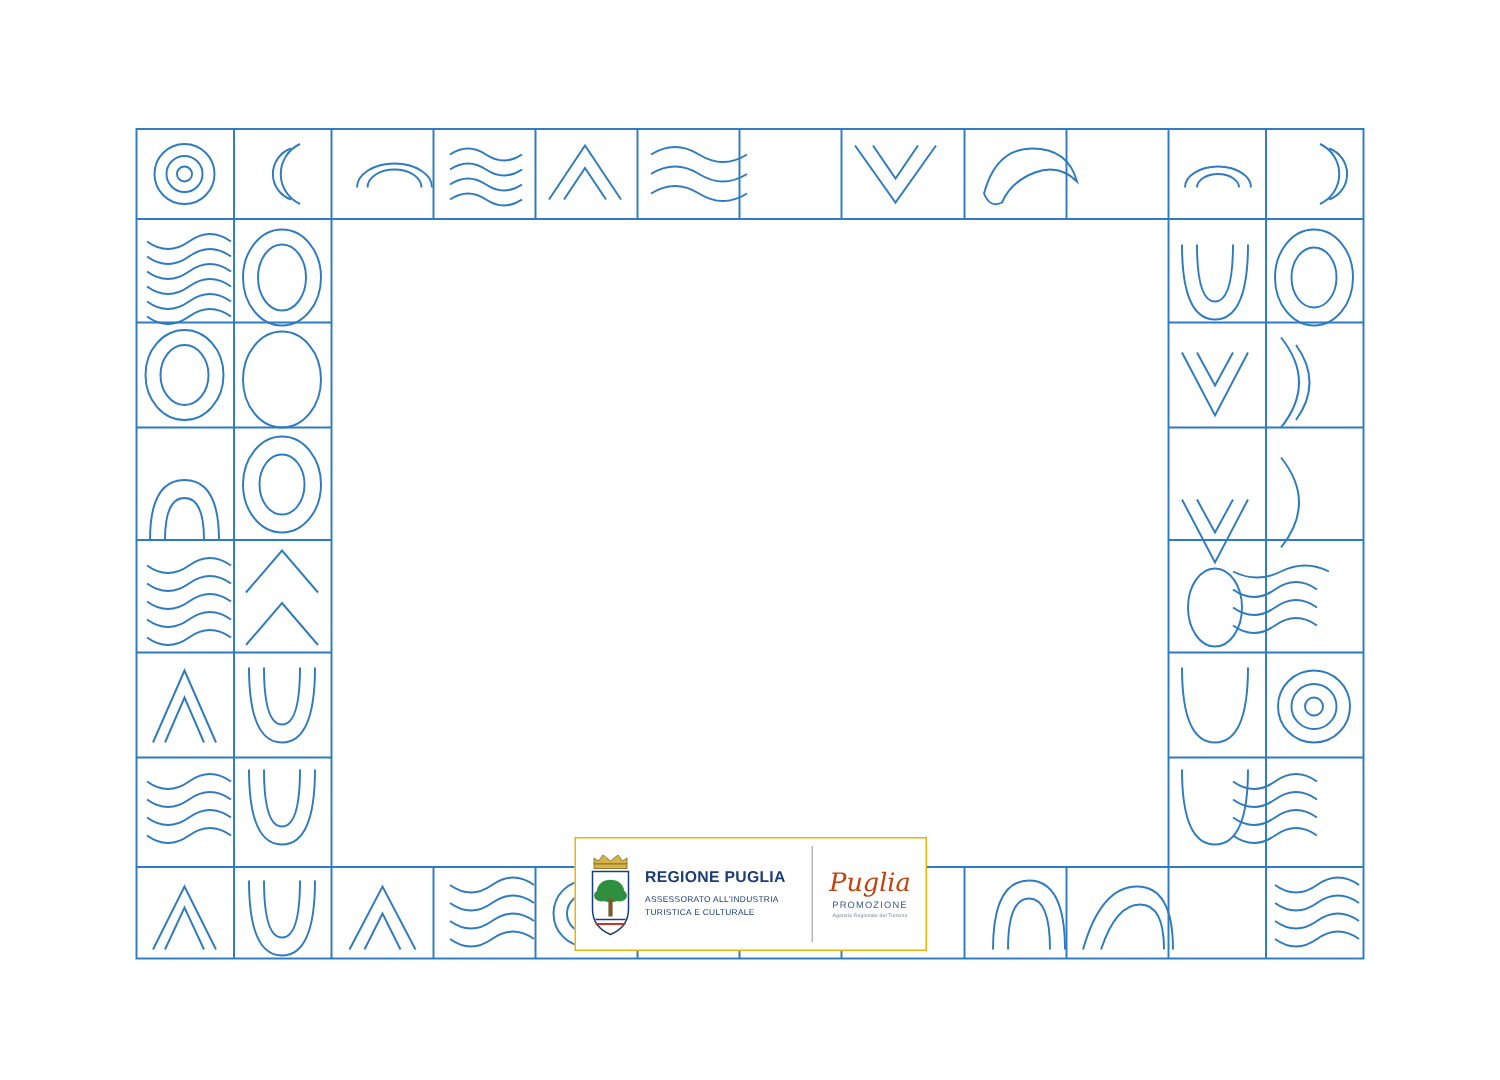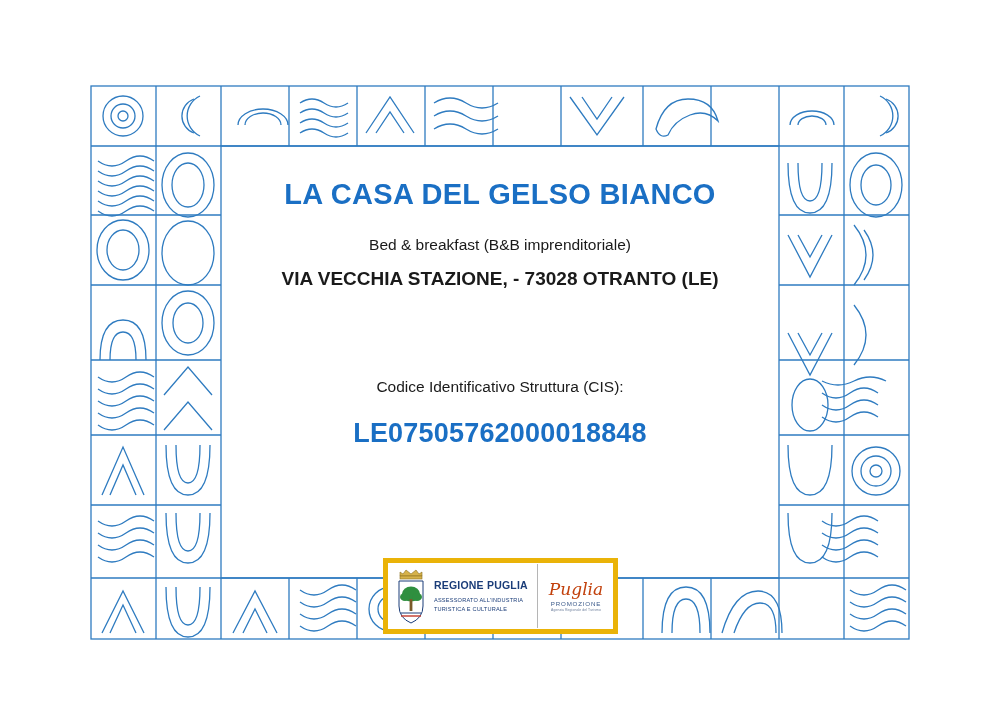--- a/index.html
+++ b/index.html
@@ -74,21 +74,21 @@
     color: #1a6fc4;
     letter-spacing: 0.2px;
   }
   .logo-box {
     position: absolute;
     left: 293px;
     top: 473px;
     width: 235px;
     height: 76px;
     background: #ffffff;
-    border: 5px solid #eab308;
+    border: 1px solid #eab308;
     display: flex;
     align-items: center;
     box-sizing: border-box;
     padding: 4px 6px;
   }
   .crest {
     width: 34px;
     height: 60px;
     flex: 0 0 auto;
     margin-right: 6px;
@@ -309,27 +309,20 @@
         <path d="M582 548 q0 -34 14 -34 q14 0 14 34"></path>
         <path d="M632 548 q12 -42 36 -42 q24 0 24 42"></path>
         <path d="M644 548 q10 -30 26 -30 q16 0 16 30"></path>
         <path d="M760 505 q14 10 28 0 t28 0"></path>
         <path d="M760 517 q14 10 28 0 t28 0"></path>
         <path d="M760 529 q14 10 28 0 t28 0"></path>
         <path d="M760 541 q14 10 28 0 t28 0"></path>
       </g>
     </svg>
 
-    <div class="content">
-      <div class="title">LA CASA DEL GELSO BIANCO</div>
-      <div class="subtitle">Bed &amp; breakfast (B&amp;B imprenditoriale)</div>
-      <div class="address">VIA VECCHIA STAZIONE,  - 73028 OTRANTO (LE)</div>
-      <div class="cis-label">Codice Identificativo Struttura (CIS):</div>
-      <div class="cis-code">LE07505762000018848</div>
-    </div>
 
     <div class="logo-box">
       <svg class="crest" viewBox="0 0 34 60" xmlns="http://www.w3.org/2000/svg">
 
         <path d="M6 10 L6 6 L9 8 L12 4 L17 8 L22 4 L25 8 L28 6 L28 10 Z" fill="#d6b24a" stroke="#8a6f20" stroke-width="0.6"></path>
         <rect x="6" y="10" width="22" height="3" fill="#d6b24a" stroke="#8a6f20" stroke-width="0.6"></rect>
 
         <path d="M5 15 L29 15 L29 40 Q29 52 17 57 Q5 52 5 40 Z" fill="#ffffff" stroke="#1a3c78" stroke-width="1"></path>
 
         <ellipse cx="17" cy="28" rx="9" ry="7.5" fill="#2f8f3f"></ellipse>

